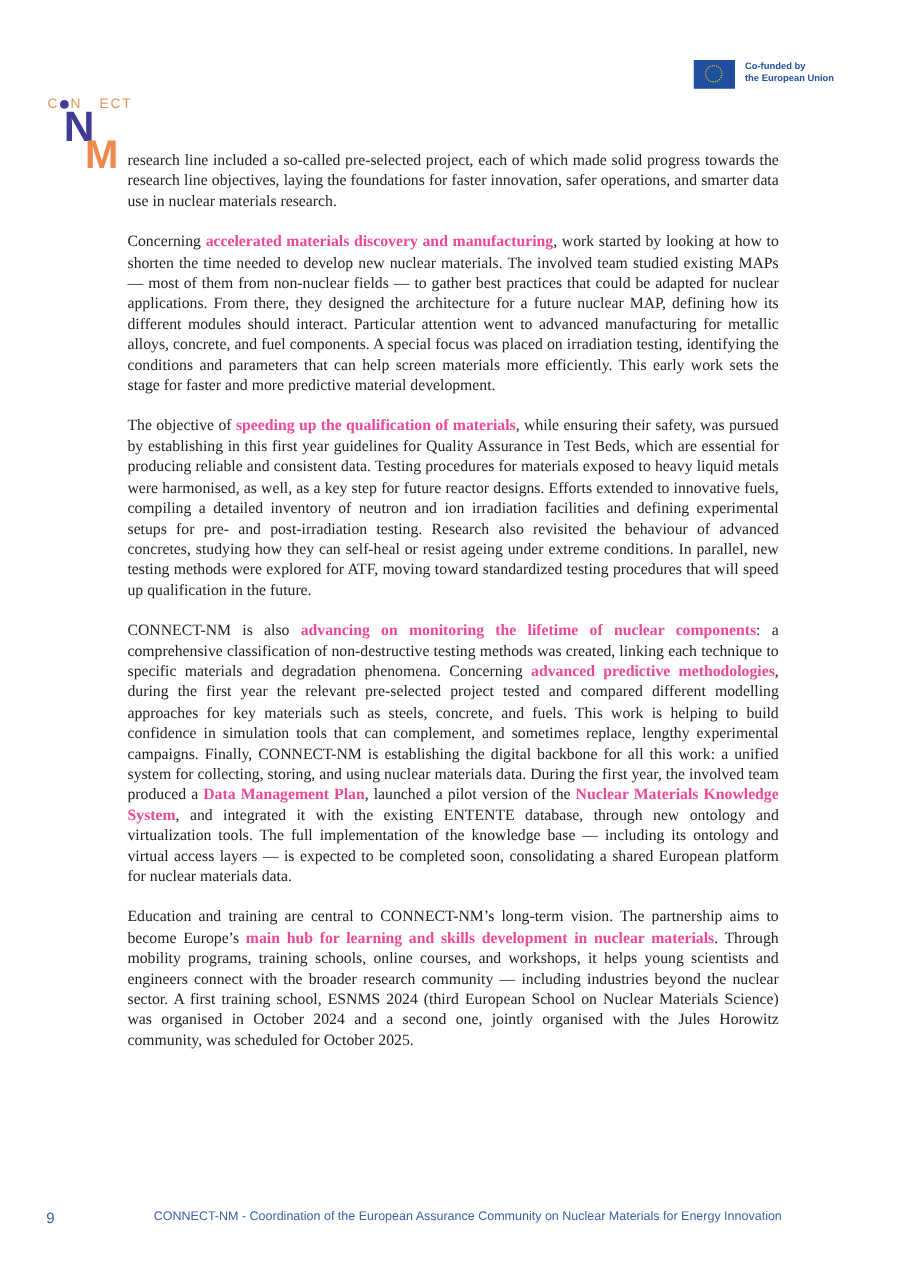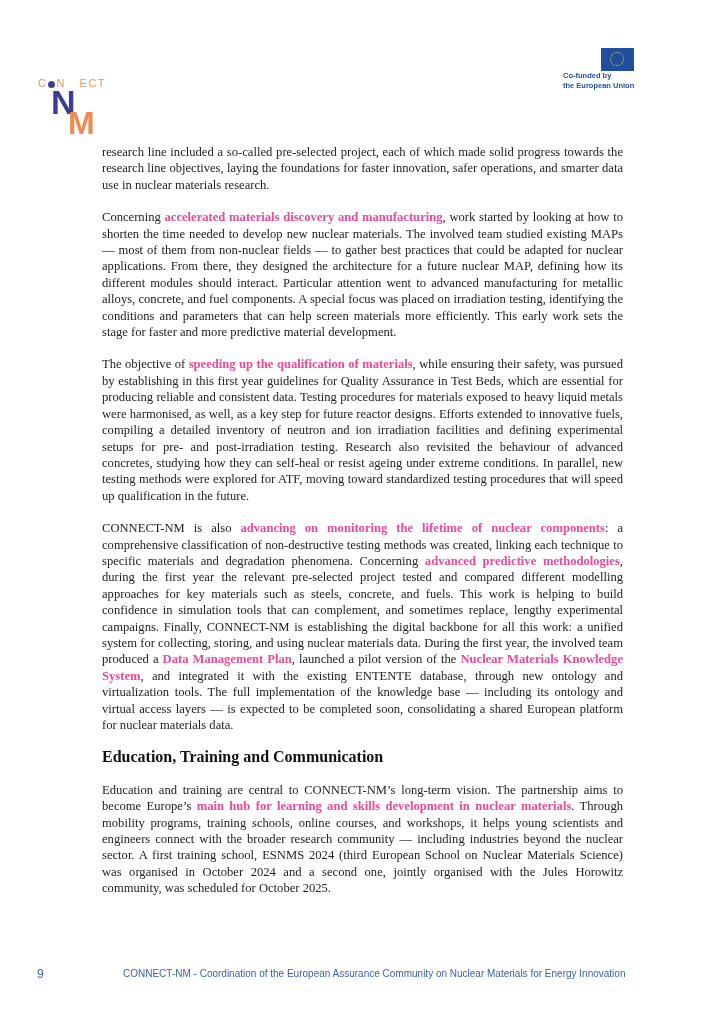--- a/index.html
+++ b/index.html
@@ -2,25 +2,25 @@
 <html><head>
   <meta charset="utf-8">
   <style>
     html, body { margin: 0; padding: 0; background: #ffffff; }
     body { width: 724px; height: 1024px; position: relative; overflow: hidden; }
     .logo { position: absolute; left: 38px; top: 33px; width: 70px; height: 62px; margin-top: 44px; }
     .logo .top { position: absolute; left: 0; top: 0; font-family: "Liberation Sans", sans-serif; font-size: 11px; letter-spacing: 1.5px; color: #e8925a; }
     .logo .dot { display:inline-block; width:7px; height:7px; border-radius:50%; background:#3d3d96; vertical-align: middle; margin: 0 1px; }
     .logo .n { position: absolute; left: 13px; top: 8px; font-family: "Liberation Sans", sans-serif; font-weight: bold; font-size: 34px; color: #3d3d96; line-height: 1; }
     .logo .m { position: absolute; left: 30px; top: 30px; font-family: "Liberation Sans", sans-serif; font-weight: bold; font-size: 32px; color: #ee8a50; line-height: 1; }
-    .eu { position: absolute; left: 555px; top: 48px; display: flex; align-items: flex-end; flex-direction: column; }
+    .eu { position: absolute; left: 555px; top: 48px; display: flex; align-items: flex-start; }
     .eu .flag { width: 33px; height: 23px; background: #1f4f9e; position: relative; }
     .eu .flag .ring { position: absolute; left: 9px; top: 4px; width: 14px; height: 14px; border-radius: 50%; border: 1.5px dotted #ffd200; box-sizing: border-box; }
     .eu .txt { margin-left: 8px; font-family: "Liberation Sans", sans-serif; font-size: 7.5px; font-weight: bold; color: #1f4f9e; line-height: 10px; }
-    .content { position: absolute; left: 102px; top: 120px; width: 521px; font-family: "Liberation Serif", serif; font-size: 12.6px; line-height: 16.4px; color: #222; text-align: justify; margin-top: 24px; }
+    .content { position: absolute; left: 102px; top: 120px; width: 521px; font-family: "Liberation Serif", serif; font-size: 12.6px; line-height: 16.4px; color: #222; text-align: justify; }
     .content p { margin: 0 0 16px 0; }
     .content b { font-weight: bold; color: #ec4899; }
     .content h2 { font-family: "Liberation Serif", serif; font-size: 16px; font-weight: bold; margin: 4px 0 16px 0; color: #111; }
     .footer { position: absolute; top: 968px; left: 0; width: 724px; font-family: "Liberation Sans", sans-serif; color: #3a5ea8; font-size: 10px; }
     .footer .pn { position: absolute; left: 37px; font-size: 12px; top: -1px; }
     .footer .ft { position: absolute; left: 123px; }
   </style>
 </head>
 <body>
 
@@ -38,20 +38,19 @@
     <div>Co-funded by</div>
     <div>the European Union</div>
   </div>
 </div>
 
 <div class="content">
   <p>research line included a so-called pre-selected project, each of which made solid progress towards the research line objectives, laying the foundations for faster innovation, safer operations, and smarter data use in nuclear materials research.</p>
   <p><span>Concerning </span><b>accelerated materials discovery and manufacturing</b><span>, work started by looking at how to shorten the time needed to develop new nuclear materials. The involved team studied existing MAPs — most of them from non-nuclear fields — to gather best practices that could be adapted for nuclear applications. From there, they designed the architecture for a future nuclear MAP, defining how its different modules should interact. Particular attention went to advanced manufacturing for metallic alloys, concrete, and fuel components. A special focus was placed on irradiation testing, identifying the conditions and parameters that can help screen materials more efficiently. This early work sets the stage for faster and more predictive material development.</span></p>
   <p><span>The objective of </span><b>speeding up the qualification of materials</b><span>, while ensuring their safety, was pursued by establishing in this first year guidelines for Quality Assurance in Test Beds, which are essential for producing reliable and consistent data. Testing procedures for materials exposed to heavy liquid metals were harmonised, as well, as a key step for future reactor designs. Efforts extended to innovative fuels, compiling a detailed inventory of neutron and ion irradiation facilities and defining experimental setups for pre- and post-irradiation testing. Research also revisited the behaviour of advanced concretes, studying how they can self-heal or resist ageing under extreme conditions. In parallel, new testing methods were explored for ATF, moving toward standardized testing procedures that will speed up qualification in the future.</span></p>
   <p><span>CONNECT-NM is also </span><b>advancing on monitoring the lifetime of nuclear components</b><span>: a comprehensive classification of non-destructive testing methods was created, linking each technique to specific materials and degradation phenomena. Concerning </span><b>advanced predictive methodologies</b><span>, during the first year the relevant pre-selected project tested and compared different modelling approaches for key materials such as steels, concrete, and fuels. This work is helping to build confidence in simulation tools that can complement, and sometimes replace, lengthy experimental campaigns. Finally, CONNECT-NM is establishing the digital backbone for all this work: a unified system for collecting, storing, and using nuclear materials data. During the first year, the involved team produced a </span><b>Data Management Plan</b><span>, launched a pilot version of the </span><b>Nuclear Materials Knowledge System</b><span>, and integrated it with the existing ENTENTE database, through new ontology and virtualization tools. The full implementation of the knowledge base — including its ontology and virtual access layers — is expected to be completed soon, consolidating a shared European platform for nuclear materials data.</span></p>
-  <h2>Education, Training and Communication</h2>
   <p><span>Education and training are central to CONNECT-NM’s long-term vision. The partnership aims to become Europe’s </span><b>main hub for learning and skills development in nuclear materials</b><span>. Through mobility programs, training schools, online courses, and workshops, it helps young scientists and engineers connect with the broader research community — including industries beyond the nuclear sector. A first training school, ESNMS 2024 (third European School on Nuclear Materials Science) was organised in October 2024 and a second one, jointly organised with the Jules Horowitz community, was scheduled for October 2025.</span></p>
 </div>
 
 <div class="footer">
   <span class="pn">9</span>
   <span class="ft">CONNECT-NM - Coordination of the European Assurance Community on Nuclear Materials for Energy Innovation</span>
 </div>
 
 </body></html>

